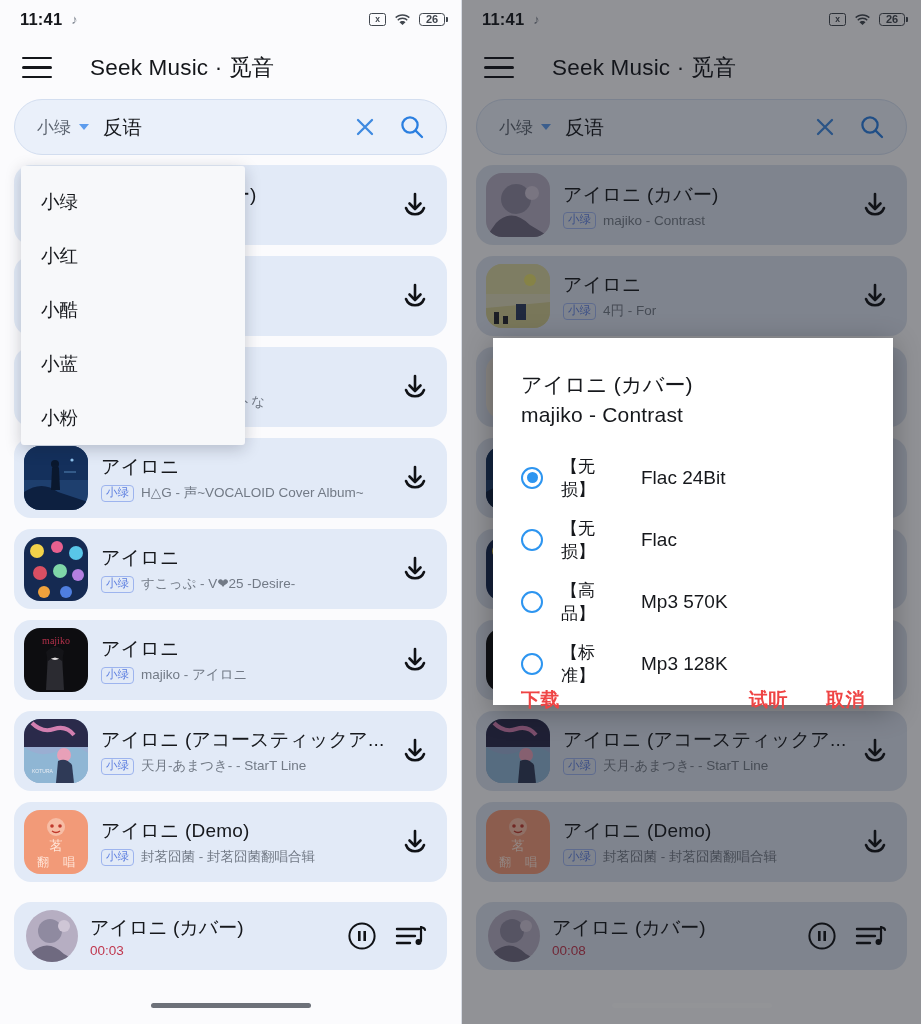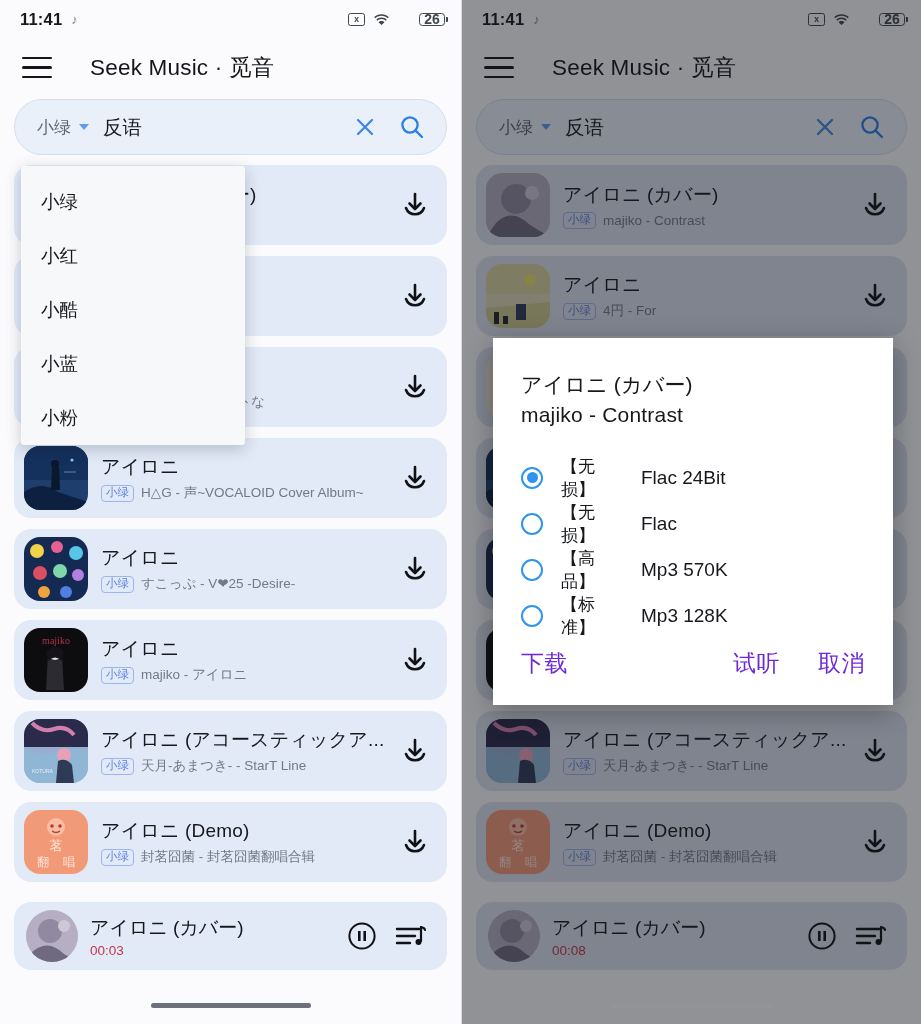--- a/index.html
+++ b/index.html
@@ -33,21 +33,21 @@
   .icn-sim {
     width:17px;height:13px;border:1.6px solid #40464e;border-radius:2.5px;
     display:flex;align-items:center;justify-content:center;
     font-size:8.5px;font-weight:700;color:#40464e;line-height:1;
   }
   .icn-wifi { width:17px;height:14px;position:relative; }
   .icn-wifi svg { display:block; }
   .icn-bat {
     width:26px;height:13px;border:1.6px solid #40464e;border-radius:3.5px;
     display:flex;align-items:center;justify-content:center;
-    font-size:14px;font-weight:700;color:#40464e;position:relative;line-height:1;margin-left:21px;
+    font-size:11px;font-weight:700;color:#40464e;position:relative;line-height:1;
   }
   .icn-bat:after{
     content:"";position:absolute;right:-4px;top:3.5px;
     width:2.5px;height:5px;background:#40464e;border-radius:0 1px 1px 0;
   }
 
   
   .appbar { display:flex; align-items:center; gap:38px; padding:14px 22px 16px 22px; }
   .hamburger { width:30px; display:flex; flex-direction:column; gap:7px; cursor:pointer; }
   .hamburger i { display:block; height:2.6px; background:#14161a; border-radius:2px; }
@@ -122,31 +122,31 @@
   
   .scrim { position:absolute; inset:0; background:rgba(20,22,28,.46); z-index:40; }
   .dialog {
     position:absolute; left:31px; top:338px; width:400px; height:367px;
     background:#ffffff; z-index:50;
     box-shadow:0 6px 26px rgba(0,0,0,.3);
     padding:32px 28px 0 28px; display:flex; flex-direction:column;
   }
   .dlg-title { font-size:21px; color:#16181c; line-height:1.45; letter-spacing:.2px; }
   .dlg-sub { font-size:21px; color:#16181c; line-height:1.45; letter-spacing:.2px; }
-  .dlg-opts { margin-top:24px; display:flex; flex-direction:column; gap:0; }
+  .dlg-opts { margin-top:24px; display:flex; flex-direction:column; gap:16px; }
   .opt { display:flex; align-items:center; gap:18px; cursor:pointer; }
   .radio {
     width:22px;height:22px;border-radius:50%;border:2px solid #2d95f0;
     flex:0 0 auto; display:flex; align-items:center; justify-content:center;
   }
   .radio.on:after { content:""; width:11px;height:11px;border-radius:50%;background:#2d95f0; }
   .opt-q { font-size:17px; color:#16181c; width:62px; flex:0 0 auto; }
   .opt-f { font-size:19px; color:#16181c; }
   .dlg-actions { margin-top:auto; display:flex; align-items:center; padding-bottom:26px; }
-  .act { font-size:23px; color:#6d28d9; font-weight:400; cursor:pointer; letter-spacing:.5px; }
+  .act { font-size:19px; color:#ef4444; font-weight:700; cursor:pointer; letter-spacing:.5px; }
   .act.left { margin-right:auto; }
   .act.mid { margin-right:38px; }
 
   
   .right .song { background:#dbe2ee; }
   .right .player { background:#dbe2ee; }
 </style>
 </head>
 <body>
 

